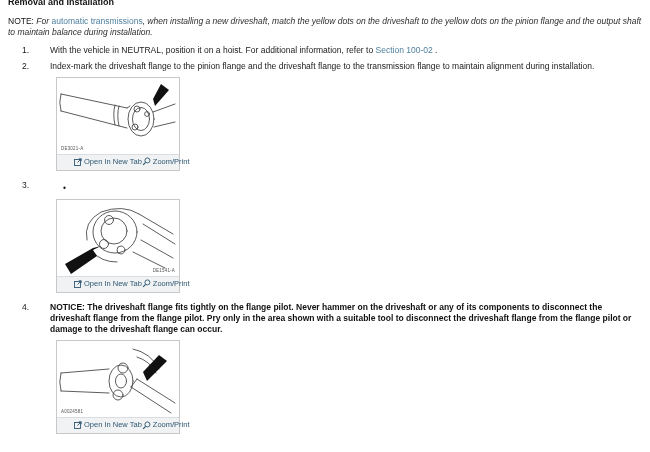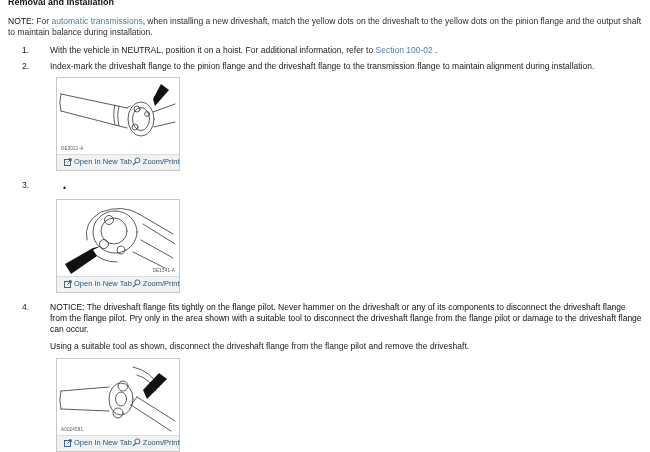--- a/index.html
+++ b/index.html
@@ -13,30 +13,30 @@
     width: 650px;
   }
   .heading {
     font-size: 9px;
     font-weight: bold;
     margin-top: -3px; 
     color: #111;
   }
   .top-note { margin-top: 7px; }
   .note-label { font-weight: normal; font-style: normal; color: #111; }
-  .note-body { color: #2e2e2e; text-align: right; }
+  .note-body { font-style: italic; color: #2e2e2e; text-align: right; }
   .link { color: #4d7f9e; cursor: pointer; text-decoration: none; }
   .link.italic { }
   .steps { margin-top: 7px; padding-left: 14px; }
   .step { display: flex; margin-bottom: 4px; }
   .num { flex: none; width: 11px; }
   .stepbody { flex: 1; margin-left: 17px; }
   .bullet-row { display: flex; margin-top: 3px; padding-left: 13px; }
   .bullet-marker { flex: none; width: 9px; }
-  .notice { font-weight: normal; color: #111; }
+  .notice { font-weight: bold; color: #111; }
   .plain-row { margin-top: 6px; }
 
   .figure {
     width: 124px;
     border: 1px solid #c8c8c8;
     margin: 5px 0 5px 6px;
     background: #ffffff;
   }
   .fig-canvas { position: relative; height: 76px; overflow: hidden; }
   .fig-canvas svg { display: block; }
@@ -48,21 +48,21 @@
     letter-spacing: .2px;
   }
   .fig-id.left  { left: 4px; }
   .fig-id.right { right: 4px; }
   .fig-footer {
     display: flex;
     justify-content: space-between;
     align-items: center;
     background: #f0f2f4;
     border-top: 1px solid #dadde0;
-    padding: 2px 5px 3px 7px;
+    padding: 2px 5px 3px 17px;
     font-size: 7.5px;
   }
   .fig-link {
     color: #2f5873;
     display: inline-flex;
     align-items: center;
     gap: 2px;
     cursor: pointer;
     white-space: nowrap;
   }
@@ -176,21 +176,20 @@
             </span>
           </div>
         </div>
       </div>
     </div>
 
     <div class="step">
       <span class="num">4.</span>
       <div class="stepbody">
         <span class="notice">NOTICE:</span><span class="notice"> The driveshaft flange fits tightly on the flange pilot. Never hammer on the driveshaft or any of its components to disconnect the driveshaft flange from the flange pilot. Pry only in the area shown with a suitable tool to disconnect the driveshaft flange from the flange pilot or damage to the driveshaft flange can occur.</span>
-        <div class="plain-row">Using a suitable tool as shown, disconnect the driveshaft flange from the flange pilot and remove the driveshaft.</div>
 
         <div class="figure">
           <div class="fig-canvas">
             <svg width="122" height="76" viewBox="0 0 122 76">
               <path class="art" d="M4 32 L52 28"></path>
               <path class="art" d="M4 50 L52 52"></path>
               <path class="art" d="M4 32 Q1.5 41 4 50"></path>
               <ellipse class="art" cx="64" cy="40" rx="12" ry="16"></ellipse>
               <circle class="art" cx="66" cy="27" r="5"></circle>
               <circle class="art" cx="61" cy="54" r="5"></circle>

